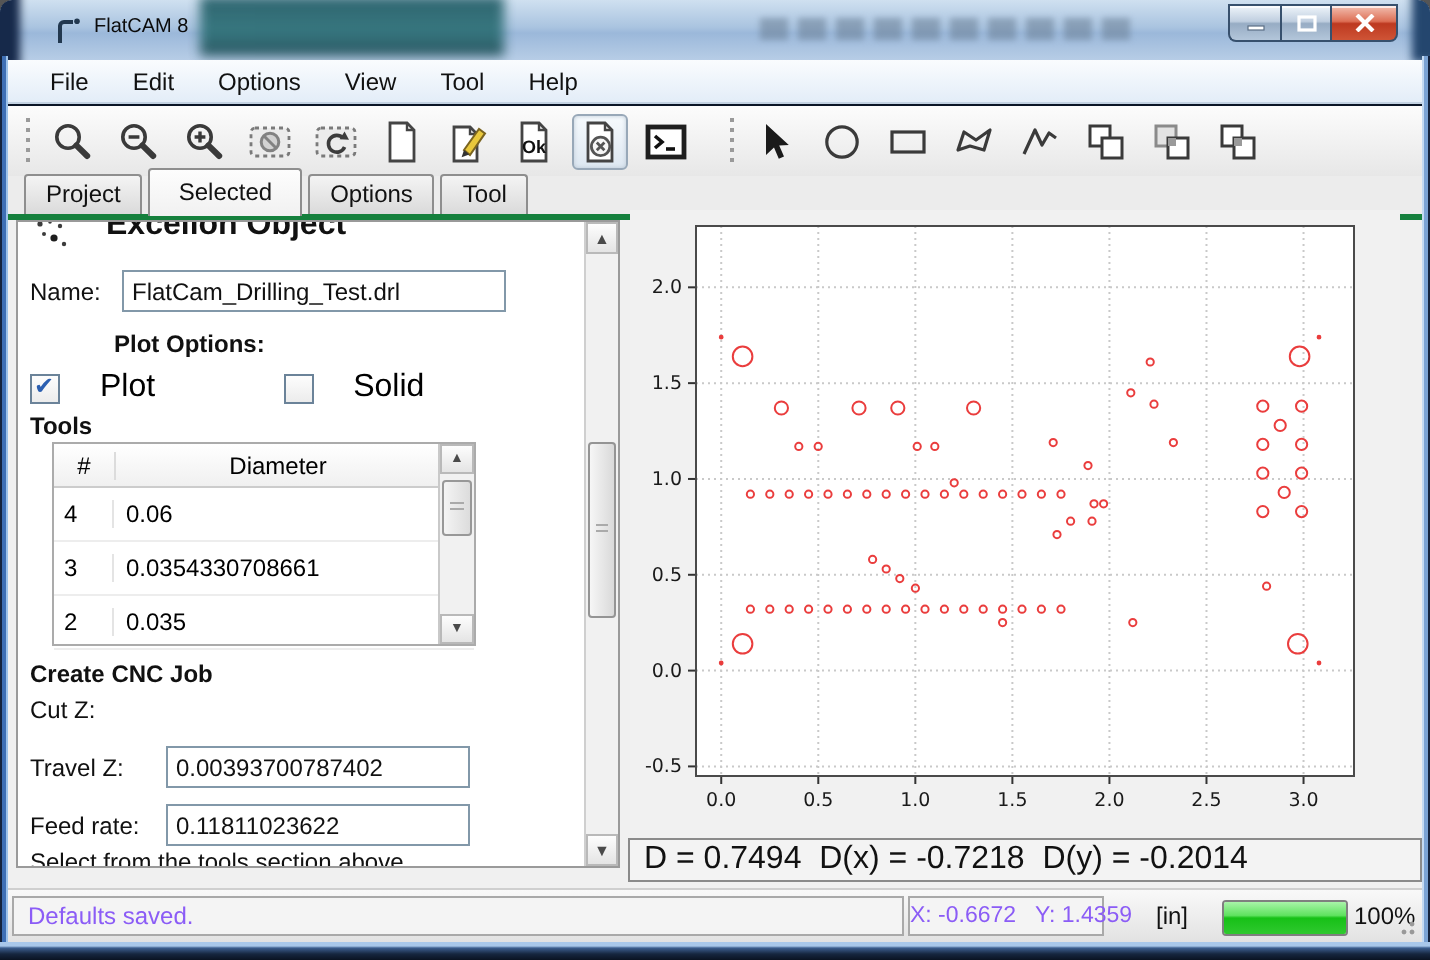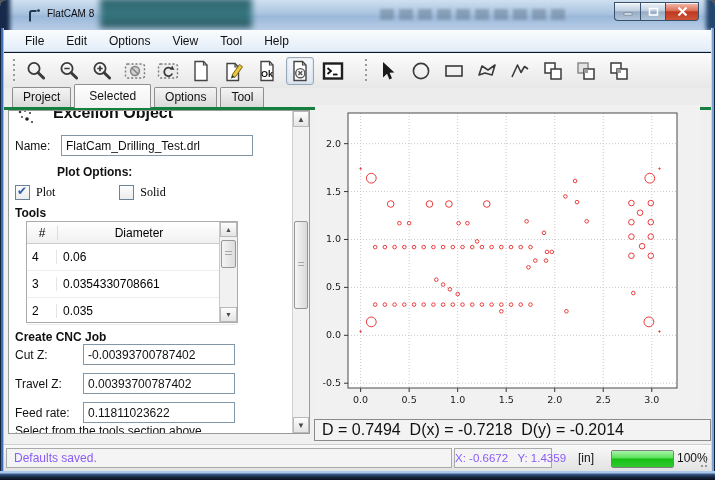--- a/index.html
+++ b/index.html
@@ -64,21 +64,21 @@
   .b{font-weight:bold;}
   .field{position:absolute;border:1px solid #8298a9;background:#fff;font-size:12px;color:#111;
     font-family:"Liberation Sans",sans-serif;padding:0 4px;box-sizing:border-box;height:21px;}
   .name-label{position:absolute;left:6px;top:28px;}
   .name-field{left:52px;top:24px;width:192px;}
   .plotopt-label{position:absolute;left:6px;top:54px;margin-left:42px;}
   .cbrow{position:absolute;left:6px;top:74px;display:flex;align-items:center;}
   .checkbox{width:13px;height:13px;border:1px solid #6b8399;background:linear-gradient(180deg,#fdfdfd,#ececec);
     display:inline-flex;align-items:center;justify-content:center;position:relative;}
   .checkbox.checked::after{content:"✔";color:#2b5fb0;font-size:12px;line-height:12px;position:absolute;top:-1px;left:1px;}
-  .cb-label{font-size:12px;margin:0 0 0 6px;font-family:Liberation Serif, serif;}
+  .cb-label{font-size:16px;margin:0 0 0 20px;}
   .cb2{margin-left:64px;}
   .tools-label{position:absolute;left:6px;top:95px;}
   
   .table{position:absolute;left:17px;top:110px;width:212px;height:102px;border:1px solid #ababab;
     background:#fff;box-sizing:border-box;}
   .thead{display:flex;height:21px;background:linear-gradient(180deg,#ffffff,#f0f0f0);
     border-bottom:1px solid #cccccc;font-size:12px;align-items:center;}
   .th1{width:30px;text-align:center;border-right:1px solid #dcdcdc;}
   .th2{flex:1;text-align:center;}
   .trow{display:flex;height:26px;font-size:12px;align-items:center;border-bottom:1px solid #ededed;}
@@ -365,21 +365,20 @@
             <div class="arr up">▲</div>
             <div class="thumb">
                 <div class="thumb-grip"></div>
               </div>
             <div class="arr dn">▼</div>
           </div>
         </div>
 
         <span class="lbl b cnc-head">Create CNC Job</span>
         <span class="lbl f-lbl1">Cut Z:</span>
-        <input class="field f1" readonly="" value="-0.00393700787402" style="">
         <span class="lbl f-lbl2">Travel Z:</span>
         <input class="field f2" readonly="" value="0.00393700787402" style="">
         <span class="lbl f-lbl3">Feed rate:</span>
         <input class="field f3" readonly="" value="0.11811023622" style="">
 
         <span class="panel-footer">Select from the tools section above</span>
       </div>
 
       <div class="psb">
         <div class="arr up">▲</div>

